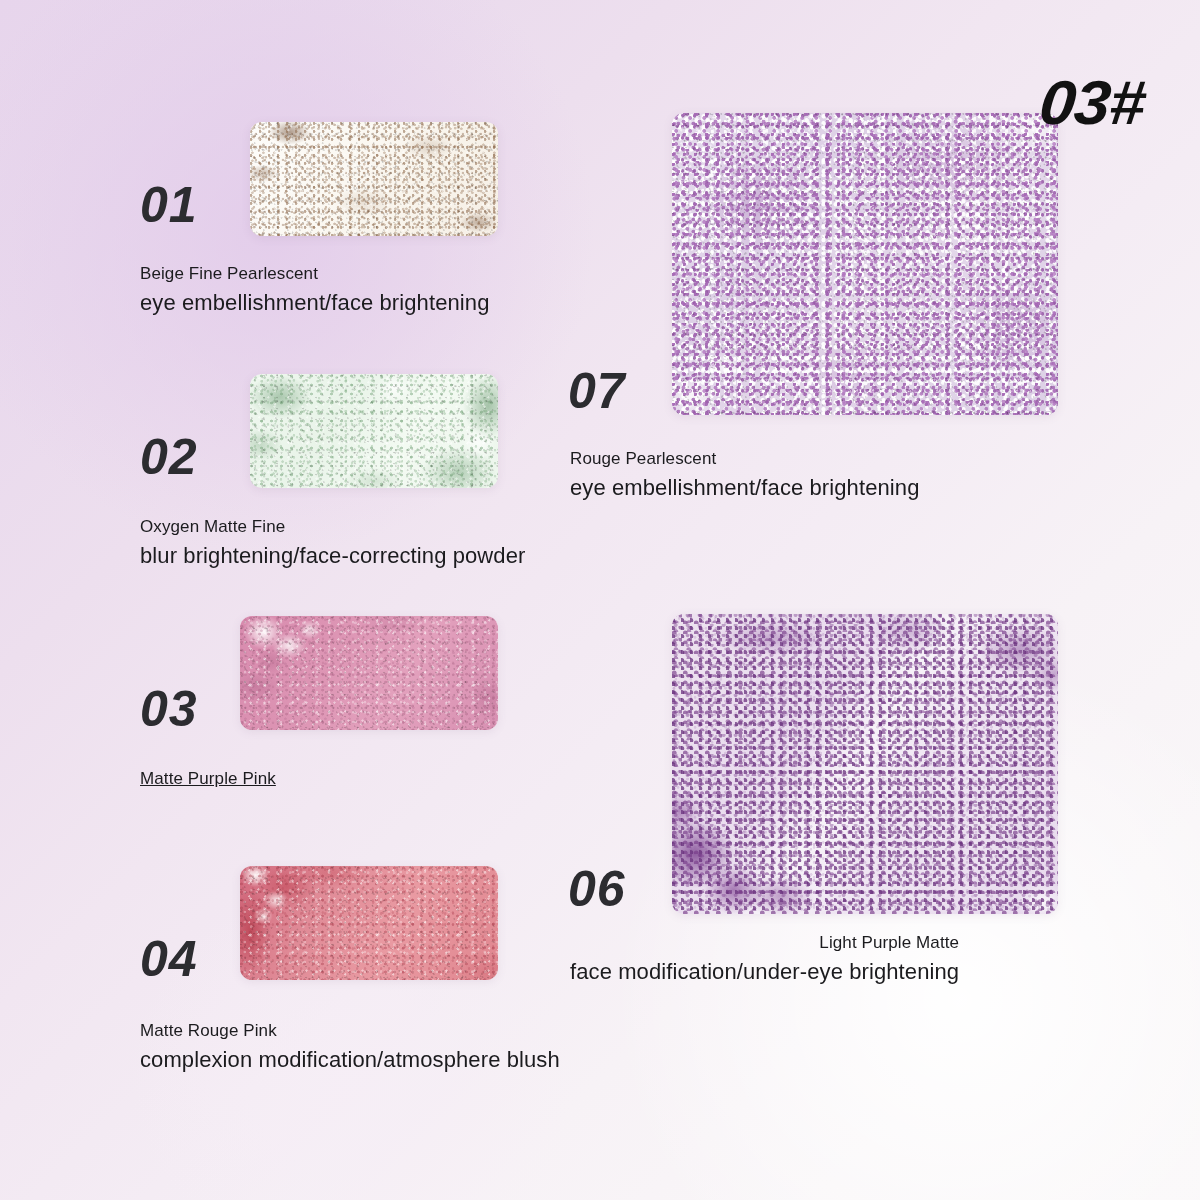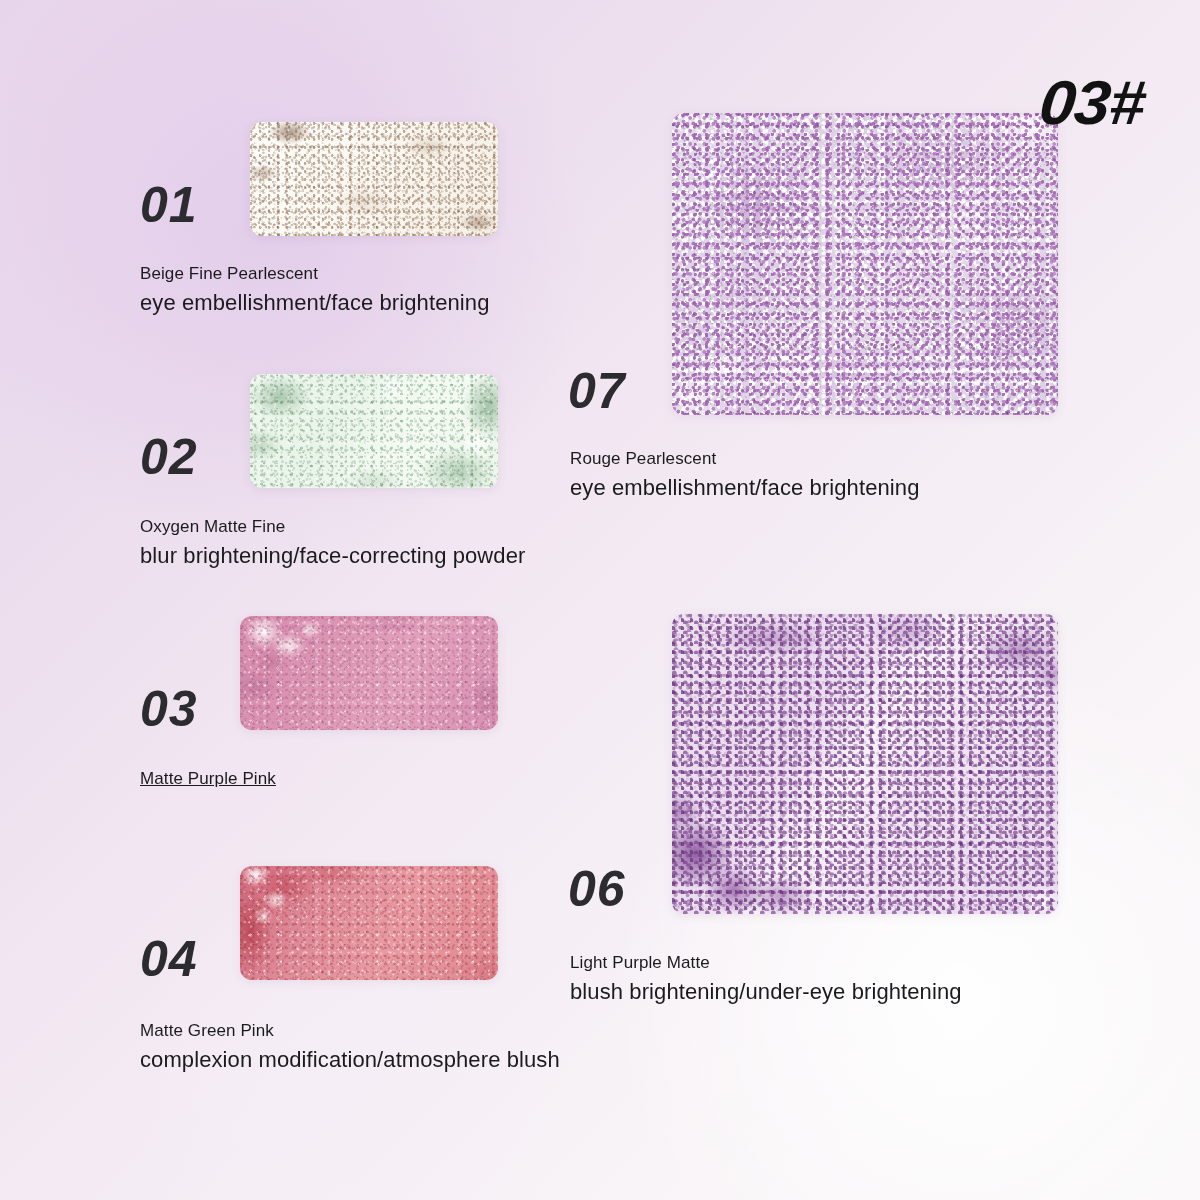--- a/index.html
+++ b/index.html
@@ -356,21 +356,21 @@
   </div>
 
   <div class="swatch sw04">
     <div class="layer base"></div>
     <div class="layer blot"></div>
     <div class="layer speck"></div>
     <div class="layer grain-fine"></div>
   </div>
   <div class="num" style="left:140px; top:934px;">04</div>
   <div class="caption" style="left:140px; top:1022px;">
-    <div class="title">Matte Green Pink</div>
+    <div class="title">Matte Rouge Pink</div>
     <div class="sub">complexion modification/atmosphere blush</div>
   </div>
 
   <div class="swatch sw05">
     <div class="layer base"></div>
     <div class="layer blot"></div>
     <div class="layer glitter"></div>
     <div class="layer grain-fine"></div>
   </div>
   <div class="num" style="left:568px; top:366px;">07</div>
@@ -379,18 +379,18 @@
     <div class="sub">eye embellishment/face brightening</div>
   </div>
 
   <div class="swatch sw06">
     <div class="layer base"></div>
     <div class="layer blot"></div>
     <div class="layer crumb"></div>
     <div class="layer speck"></div>
   </div>
   <div class="num" style="left:568px; top:864px;text-align:center;">06</div>
-  <div class="caption" style="left:570px; top:954px;">
+  <div class="caption" style="left:570px; top:934px;text-align:right;">
     <div class="title">Light Purple Matte</div>
-    <div class="sub">blush brightening/under-eye brightening</div>
+    <div class="sub">face modification/under-eye brightening</div>
   </div>
 
 </div>
 
 </body></html>

